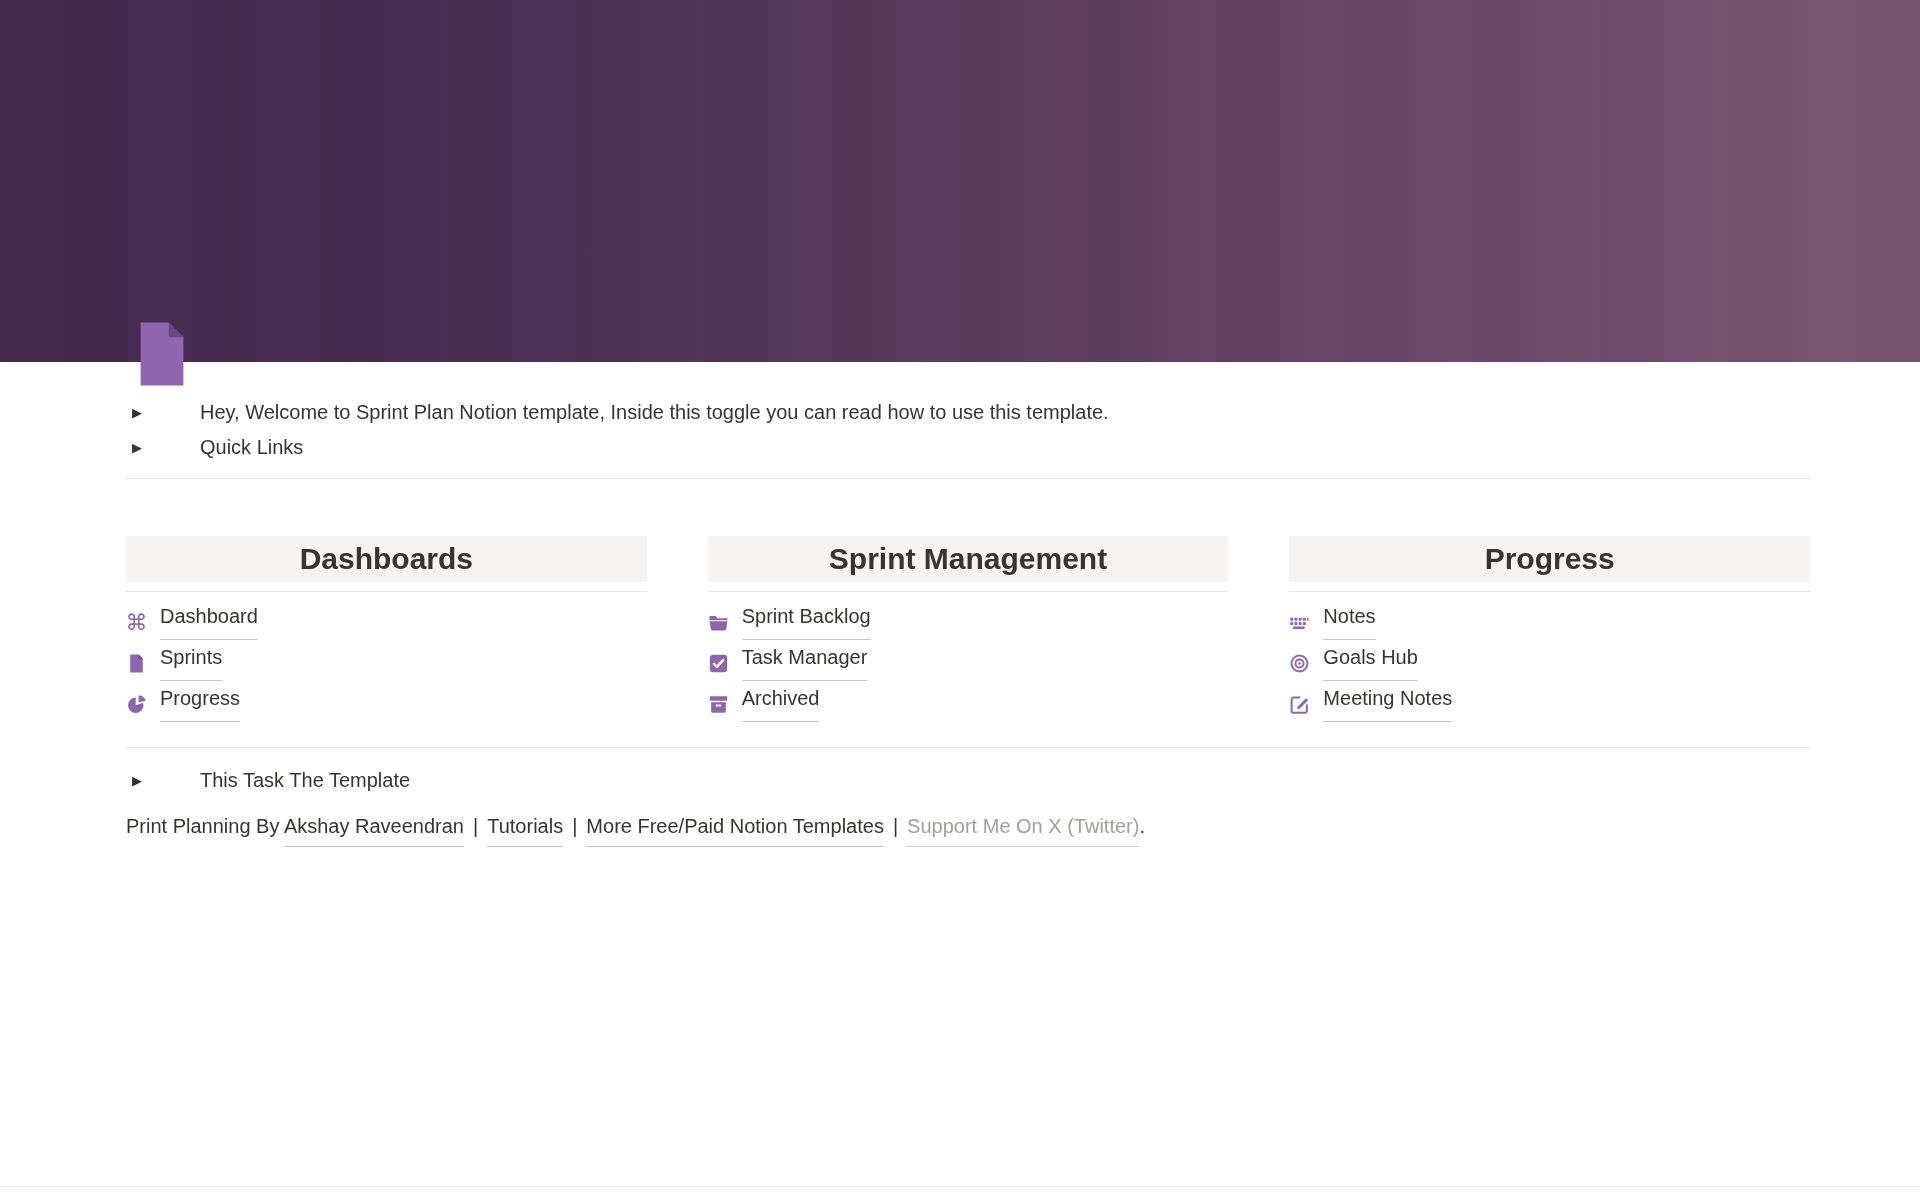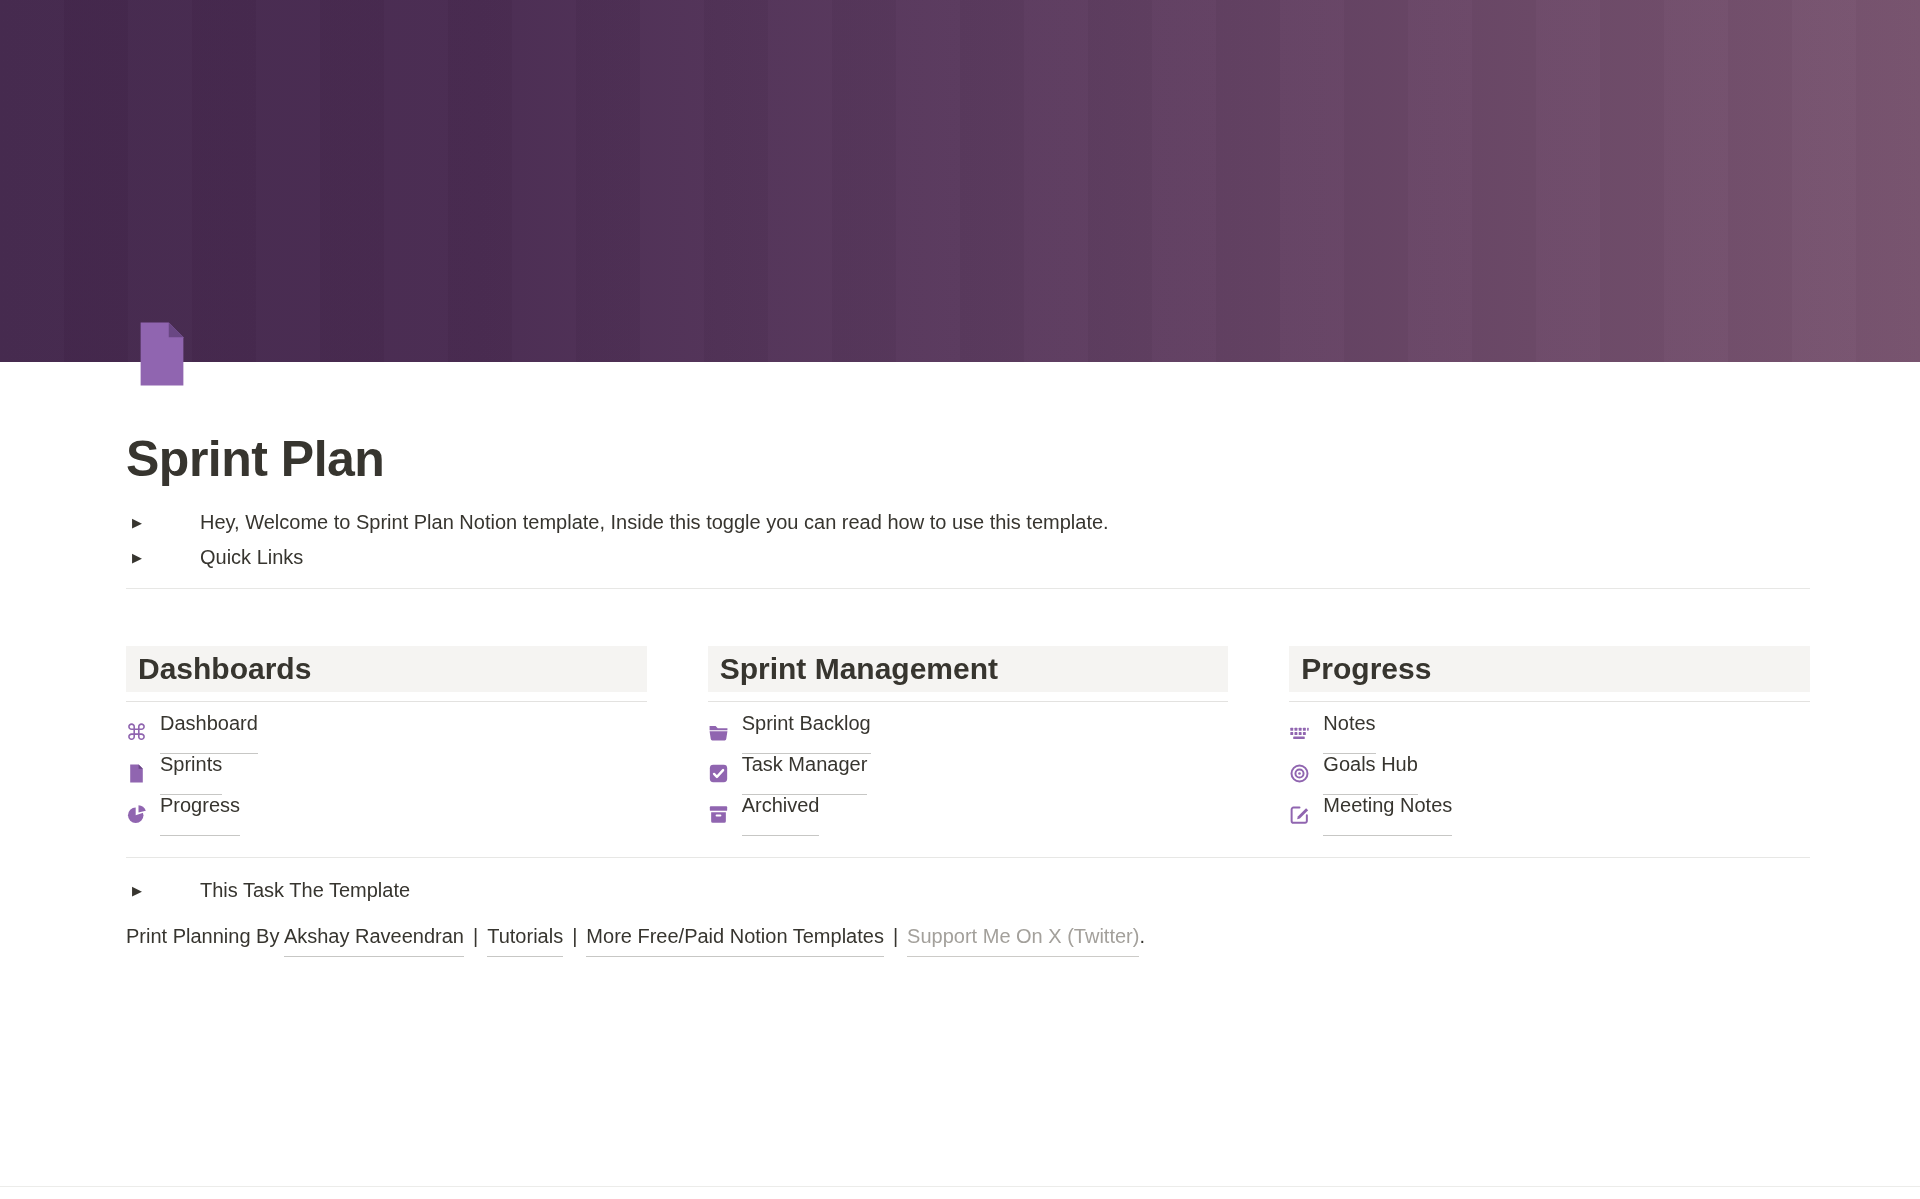--- a/index.html
+++ b/index.html
@@ -12,28 +12,28 @@
   .page-icon{width:72px;height:72px;margin-top:-44px;position:relative;display:inline-block;color:var(--accent,#9065b0);cursor:pointer;z-index:2;}
   .page-icon svg{width:72px;height:72px;display:block;}
   h1.title{font-size:50px;font-weight:700;letter-spacing:-.5px;margin:36px 0 18px;cursor:text;}
   .toggle-row{display:flex;align-items:center;gap:14px;padding:5px 2px;margin:2px 0;font-size:20px;cursor:pointer;width:max-content;max-width:100%;}
   .tri{font-size:13px;color:#37352f;width:18px;display:inline-block;text-align:center;flex:none;}
   .toggle-label{white-space:nowrap;margin-left:40px;}
   hr.rule{border:none;border-top:1px solid #e7e7e5;margin:14px 0 0;}
   hr.after-cols{margin-top:22px;}
   .toggle-below{margin-top:16px;}
   .columns{display:flex;gap:61px;margin-top:57px;}
-  .column{flex:1 1 0;min-width:0;}
+  .column{flex:1 1 0;min-width:0;text-align:center;}
   .col-heading{background:#f5f4f2;font-size:30px;font-weight:700;padding:6px 12px;box-sizing:border-box;height:46px;line-height:34px;cursor:text;}
   hr.col-rule{border:none;border-top:1px solid #e3e2e0;margin:9px 0 10px;}
   .item-row{display:flex;align-items:center;gap:13px;height:41px;}
   .item-icon{width:21px;height:21px;display:inline-flex;align-items:center;justify-content:center;color:var(--accent,#9065b0);flex:none;}
   .item-icon svg{width:21px;height:21px;display:block;}
   .item-icon .glyph{font-size:22px;line-height:21px;font-family:"DejaVu Sans",sans-serif;}
-  a.item-link{font-size:20px;color:#37352f;text-decoration:none;border-bottom:1px solid rgba(55,53,47,.28);padding-bottom:18px;cursor:pointer;white-space:nowrap;}
+  a.item-link{font-size:20px;color:#37352f;text-decoration:none;border-bottom:1px solid rgba(55,53,47,.28);padding-bottom:11px;cursor:pointer;white-space:nowrap;}
   .footer{font-size:20px;margin-top:14px;line-height:30px;}
   .footer a{color:#37352f;text-decoration:none;border-bottom:1px solid rgba(55,53,47,.28);padding-bottom:9px;cursor:pointer;}
   .footer a.muted{color:#a3a09b;border-bottom-color:rgba(163,160,155,.55);}
   .sep{margin:0 9px;color:#37352f;}
   .bottom-hairline{position:absolute;left:0;right:0;bottom:12px;border-top:1px solid #ececea;}
 </style>
 </head>
 <body>
 
 <div class="page">
@@ -44,21 +44,20 @@
     <div class="page-icon">
       <span>
         <svg viewBox="0 0 64 64" aria-hidden="true">
           <path d="M13 4 h25 l13 13 v43 H13 z" fill="currentColor"></path>
           <path d="M38 4 l13 13 H38 z" fill="currentColor"></path>
           <path d="M38 4 l13 13 H38 z" fill="#1a0a24" opacity=".32"></path>
         </svg>
       </span>
     </div>
 
-    <h1 class="title">Sprint Plan</h1>
 
     <div class="toggle-row">
       <span class="tri">▶</span>
       <span class="toggle-label">Hey, Welcome to Sprint Plan Notion template, Inside this toggle you can read how to use this template.</span>
     </div>
 
     <div class="toggle-row">
       <span class="tri">▶</span>
       <span class="toggle-label">Quick Links</span>
     </div>

